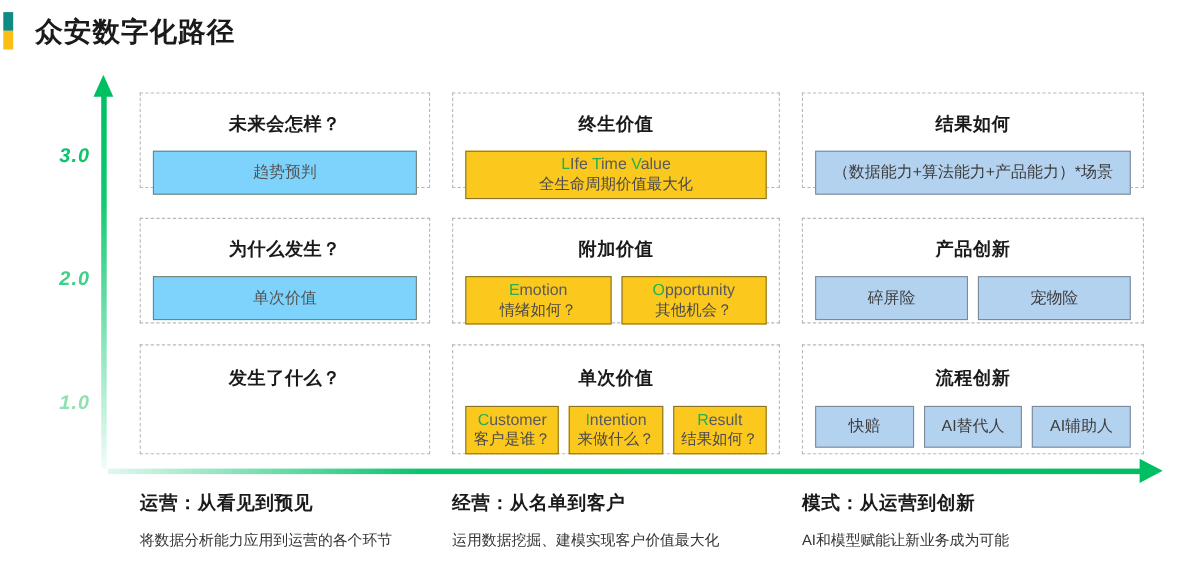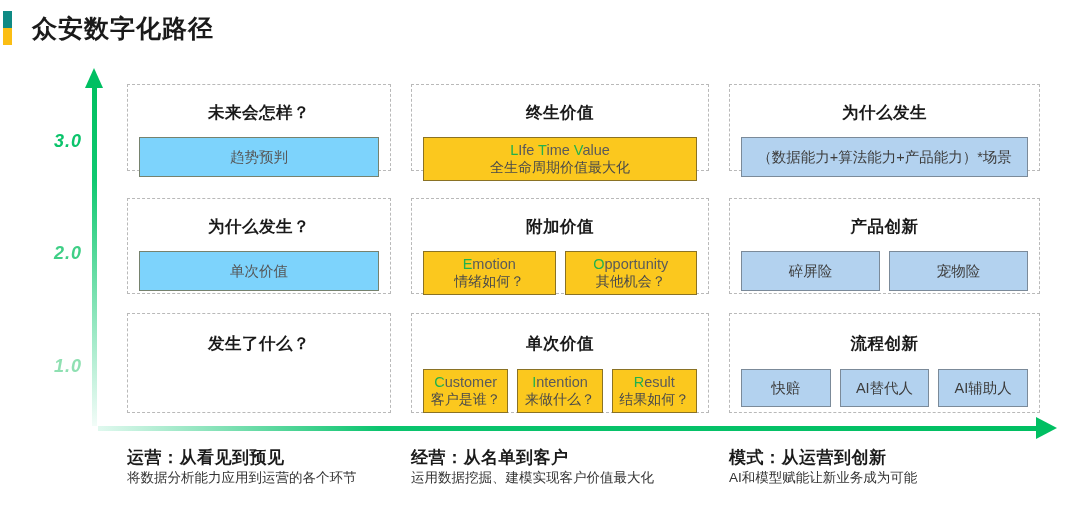--- a/index.html
+++ b/index.html
@@ -95,21 +95,21 @@
   .h40 { height: 40px; }
   .h44 { height: 44px; }
   .h38 { height: 38px; }
 
   
   .caption { position: absolute; text-align: left; }
   .caption .cap-title {
     font-size: 17px; font-weight: bold; color: #1a1a1a; letter-spacing: 0.5px; white-space: nowrap;
   }
   .caption .cap-sub {
-    font-size: 13.5px; color: #333333; white-space: nowrap;
+    margin-top: 13px; font-size: 13.5px; color: #333333; white-space: nowrap;
   }
   .cap1 { left: 127px; width: 264px; top: 446px; }
   .cap2 { left: 411px; width: 298px; top: 446px; }
   .cap3 { left: 729px; width: 311px; top: 446px; }
 </style>
 </head>
 <body>
 
 <div id="root">
 
@@ -143,21 +143,21 @@
     <div class="cell-title">终生价值</div>
     <div class="chips">
       <div class="chip chip-yellow h44">
         <span class="en"><span class="hl">L</span><span>Ife </span><span class="hl">T</span><span>ime </span><span class="hl">V</span><span>alue</span></span>
         <span class="cn">全生命周期价值最大化</span>
       </div>
     </div>
   </div>
 
   <div class="cell col3 row1">
-    <div class="cell-title">为什么发生</div>
+    <div class="cell-title">结果如何</div>
     <div class="chips">
       <div class="chip chip-blue h40">
         <span class="lbl">（数据能力+算法能力+产品能力）*场景</span>
       </div>
     </div>
   </div>
 
   <div class="cell col1 row2">
     <div class="cell-title">为什么发生？</div>
     <div class="chips">

